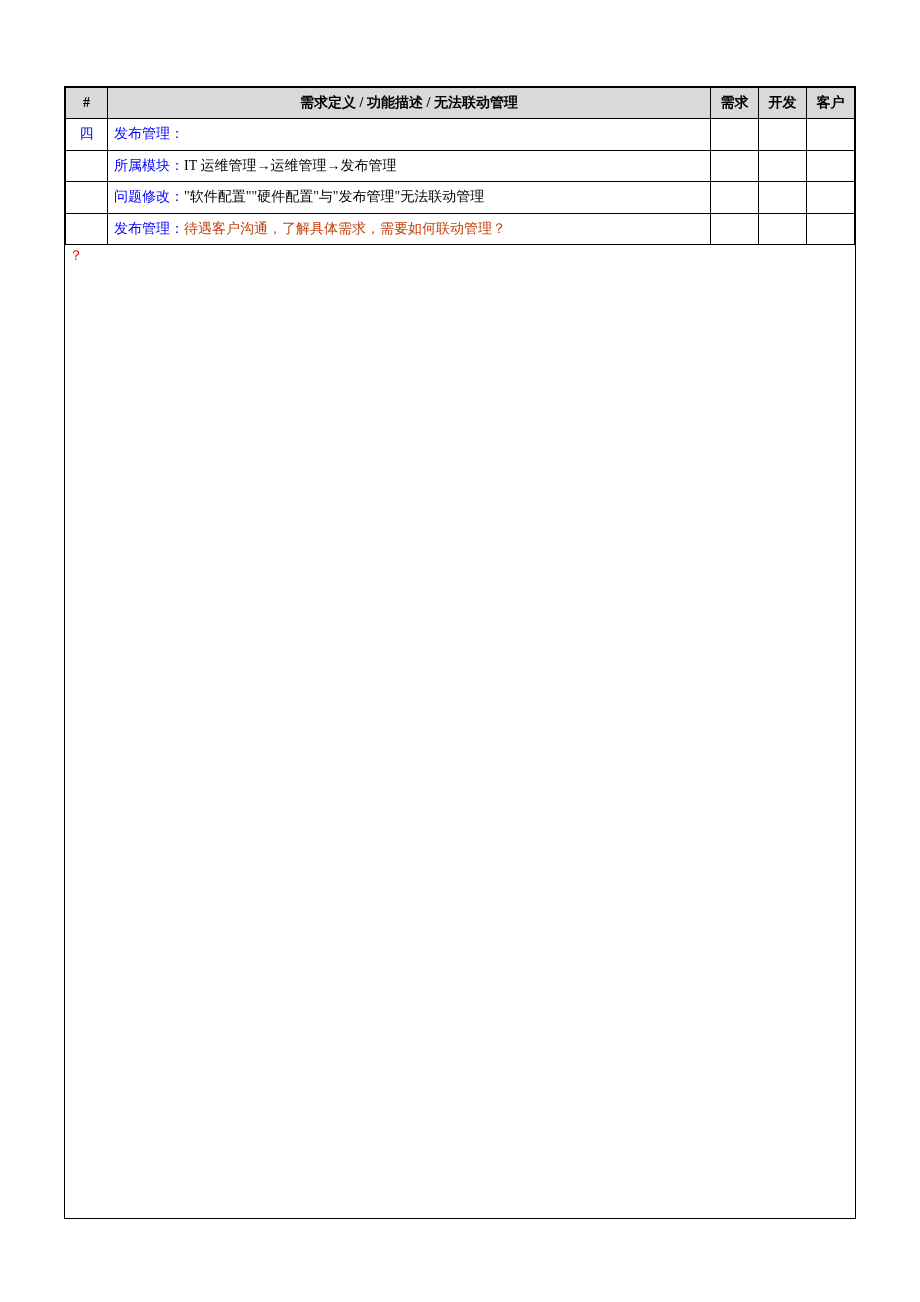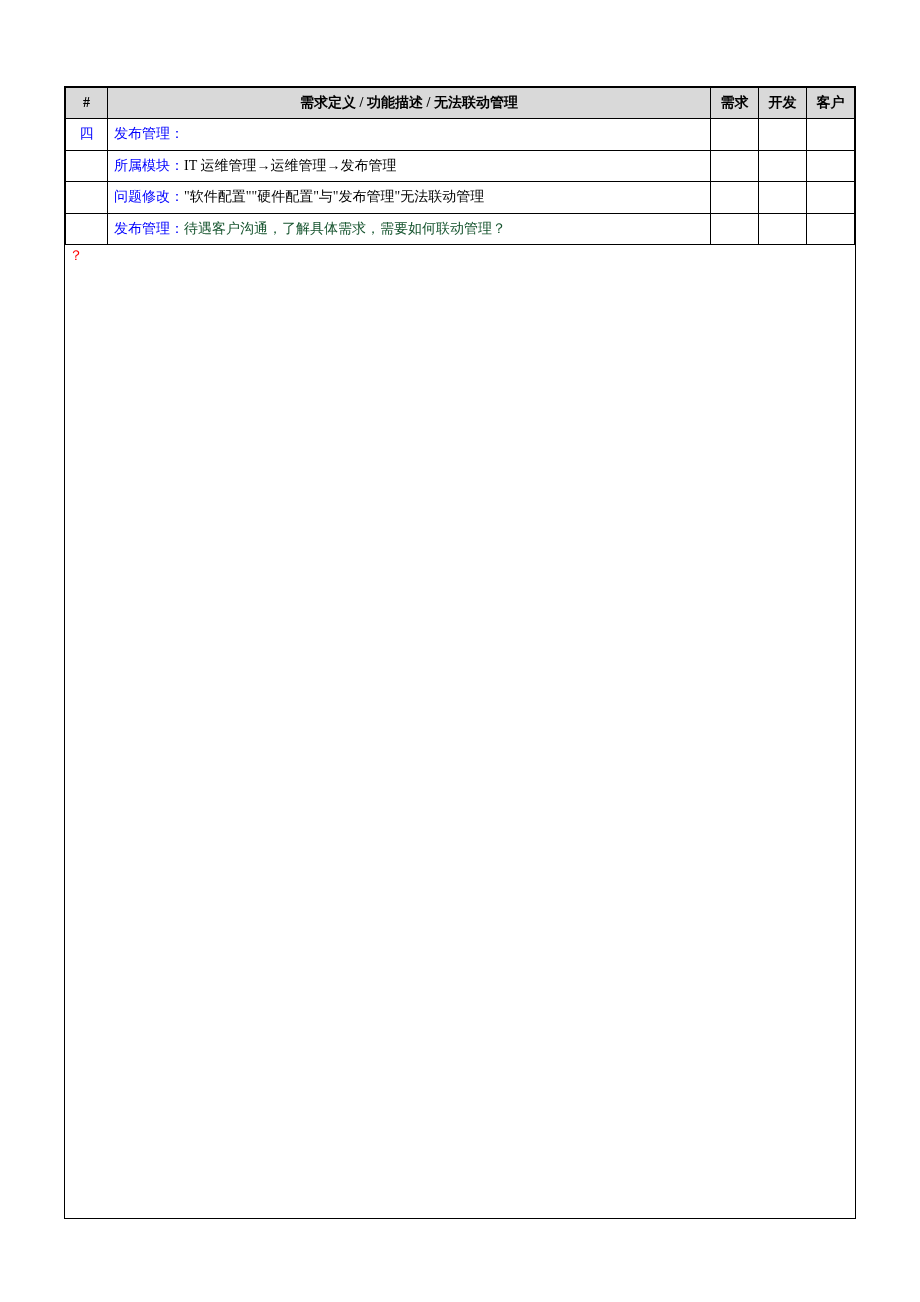--- a/index.html
+++ b/index.html
@@ -47,21 +47,21 @@
   }
   .col-num { width: 42px; text-align: center; }
   .col-desc { }
   .col-req { width: 48px; text-align: center; }
   .col-dev { width: 48px; text-align: center; }
   .col-cust { width: 48px; text-align: center; }
   .dotted-bottom {
     border-bottom: 1px dotted #666 !important;
   }
   .blue { color: #0000ff; }
-  .red { color: #14532d; }
+  .red { color: #c2410c; }
   .trailing {
     color: #ff0000;
     padding: 2px 4px 0 4px;
     font-size: 14px;
   }
 </style>
 </head>
 <body>
 
 <div class="wrapper">

